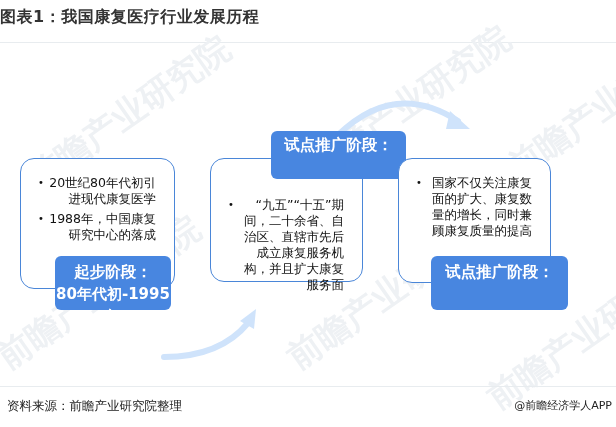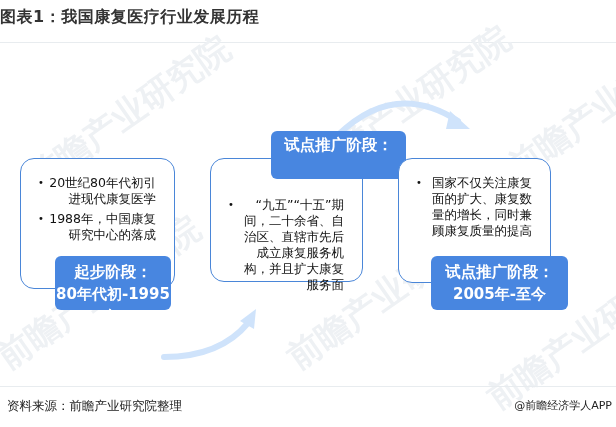--- a/index.html
+++ b/index.html
@@ -66,18 +66,17 @@
   <div class="l1">试点推广阶段：</div>
 </div>
 
 <div class="box" style="left:398px;top:158px;width:153px;height:125px;">
   <ul>
     <li>国家不仅关注康复面的扩大、康复数量的增长，同时兼顾康复质量的提高</li>
   </ul>
 </div>
 <div class="label" style="left:431px;top:256px;width:137px;height:54px;">
   <div class="l1">试点推广阶段：</div>
-  <div class="l2">2005年-至今</div>
 </div>
 
 <div class="divider" style="top:386px;"></div>
 <div class="footer-left">资料来源：前瞻产业研究院整理</div>
 <div class="footer-right">@前瞻经济学人APP</div>
 
 </body></html>

